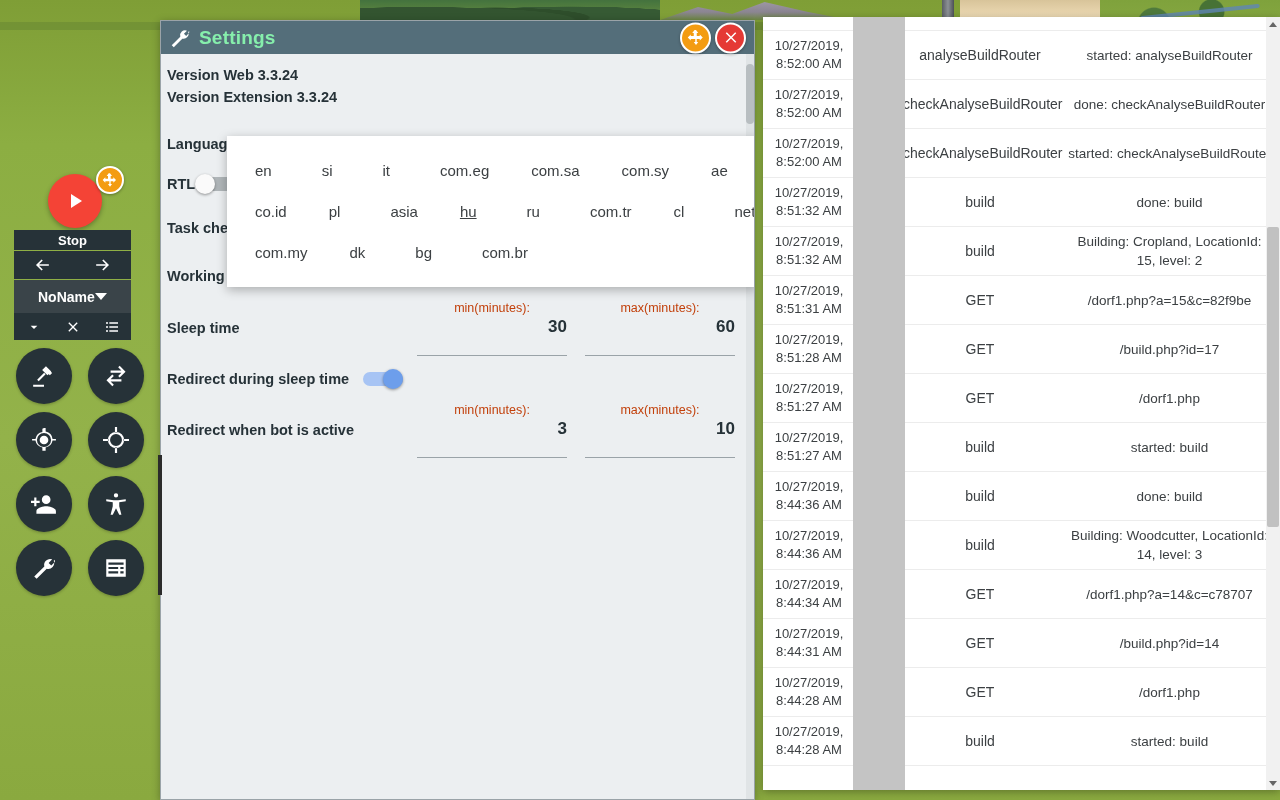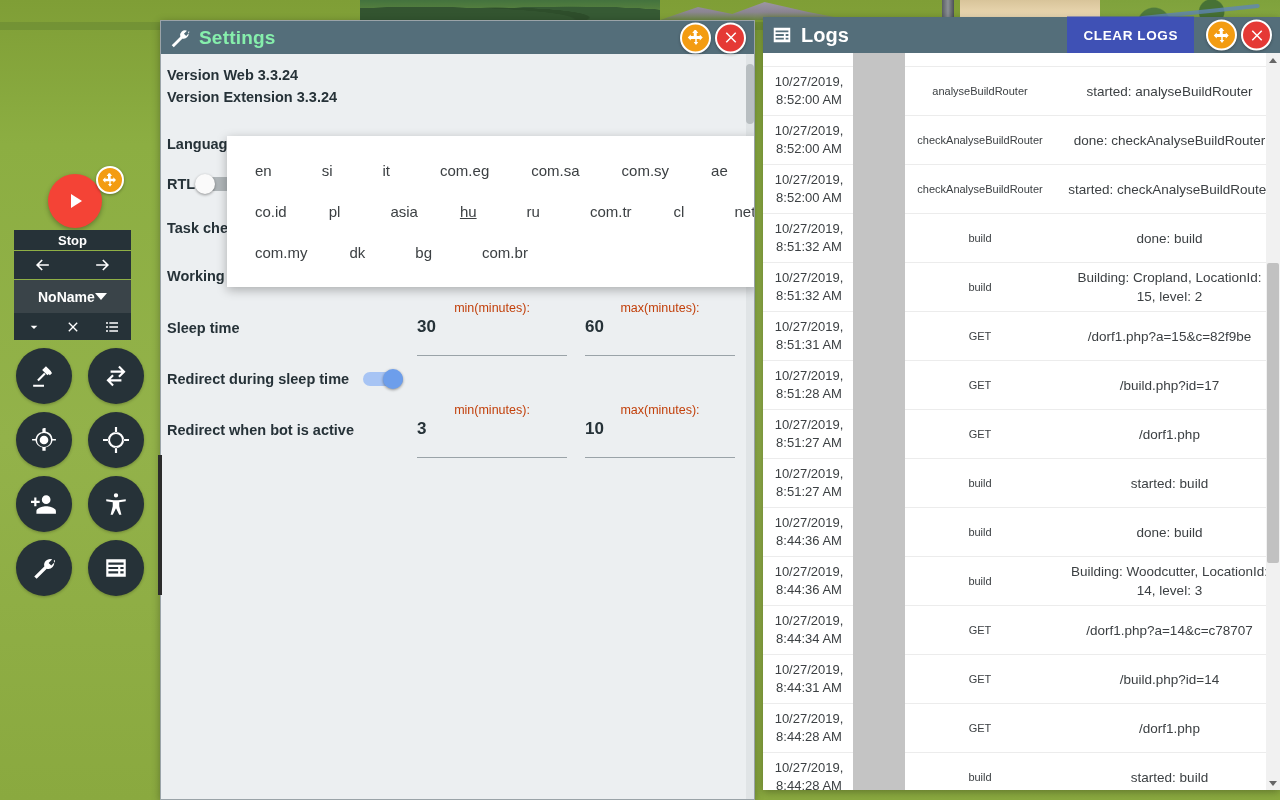--- a/index.html
+++ b/index.html
@@ -190,21 +190,21 @@
   }
   .switch.on .track { background: #a7c4f4; }
   .switch.on .knob { left: 24px; background: #6d9eeb; }
 
   .minmax {
     display: flex; gap: 18px; margin-left: auto; padding-right: 8px;
   }
   .mm-field { width: 150px; }
   .mm-label { font-size: 12.5px; color: #c2410c; text-align: center; margin-bottom: 2px; }
   .mm-val {
-    font-size: 17px; font-weight: bold; color: #263238; text-align: left;
+    font-size: 17px; font-weight: bold; color: #263238; text-align: right;
     border: none; background: transparent; width: 100%;
     border-bottom: 1px solid #9aa3a8; padding-bottom: 18px;
     font-family: "Liberation Sans", sans-serif;
   }
 
   
   #lang-dropdown {
     position: absolute; left: 66px; top: 82px;
     width: 530px; background: #fff;
     box-shadow: 0 3px 10px rgba(0,0,0,.28);
@@ -261,21 +261,21 @@
   .cell-time {
     width: 90px; flex: none; padding: 6px 4px 6px 6px;
     font-size: 13px; color: #3c4043; text-align: center; line-height: 18px;
   }
   .cell-dash {
     width: 48px; flex: none; text-align: center;
     font-size: 13px; color: #3c4043;
   }
   .cell-task {
     width: 158px; flex: none; text-align: center;
-    font-size: 11px; color: #3c4043; padding: 0 2px;
+    font-size: 14px; color: #3c4043; padding: 0 2px;
   }
   .cell-msg {
     flex: 1; text-align: center;
     font-size: 13.5px; color: #3c4043; padding: 4px 8px; line-height: 19px;
   }
   .gray-overlay {
     position: absolute; left: 90px; top: 0; width: 52px; height: 100%;
     background: #c4c4c4; z-index: 6; pointer-events: none;
   }
   .logs-scroll {
@@ -411,39 +411,20 @@
     </button>
     <button class="rbtn">
       <svg viewBox="0 0 24 24">
         <path d="M3 4h18v16H3V4zm2 3v2h14V7H5zm0 4v2h9v-2H5zm0 4v2h9v-2H5zm11 0v2h3v-2h-3zm0-4v2h3v-2h-3z"></path>
       </svg>
     </button>
   </div>
 </div>
 
 <div id="logs-window">
-  <div class="logs-title">
-    <svg class="ticon" style="width:22px;height:22px;fill:#fff;margin-right:8px" viewBox="0 0 24 24">
-      <path d="M3 4h18v16H3V4zm2 3v2h14V7H5zm0 4v2h9v-2H5zm0 4v2h9v-2H5zm11 0v2h3v-2h-3zm0-4v2h3v-2h-3z"></path>
-    </svg>
-    <span class="ttext">Logs</span>
-    <div class="win-ctrls">
-      <button class="clear-btn">CLEAR LOGS</button>
-      <div class="circ-btn circ-move">
-        <svg viewBox="0 0 24 24">
-          <path d="M12 2l3 4h-2v4h4V8l4 4-4 4v-2h-4v4h2l-3 4-3-4h2v-4H5v2l-4-4 4-4v2h4V6H7l3-4z"></path>
-        </svg>
-      </div>
-      <div class="circ-btn circ-close">
-        <svg viewBox="0 0 24 24">
-          <path d="M19 6.4L17.6 5 12 10.6 6.4 5 5 6.4 10.6 12 5 17.6 6.4 19 12 13.4 17.6 19 19 17.6 13.4 12z"></path>
-        </svg>
-      </div>
-    </div>
-  </div>
   <div class="logs-body">
     <div class="log-table" id="log-table">
         <div class="log-row partial">
           <div class="cell-time"></div>
           <div class="cell-dash"></div>
           <div class="cell-task"></div>
           <div class="cell-msg"></div>
         </div>
         <div class="log-row">
           <div class="cell-time">10/27/2019, 8:52:00 AM</div>

